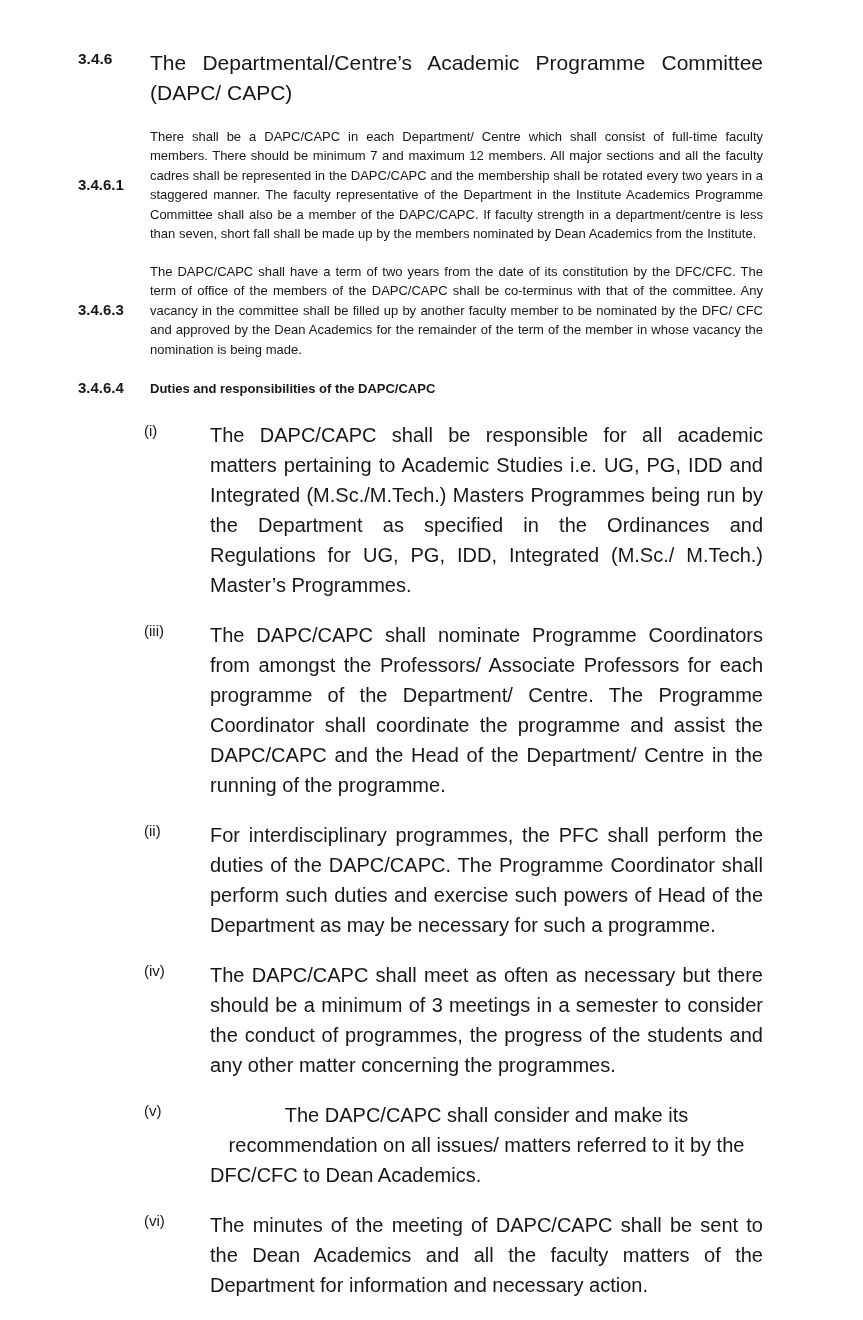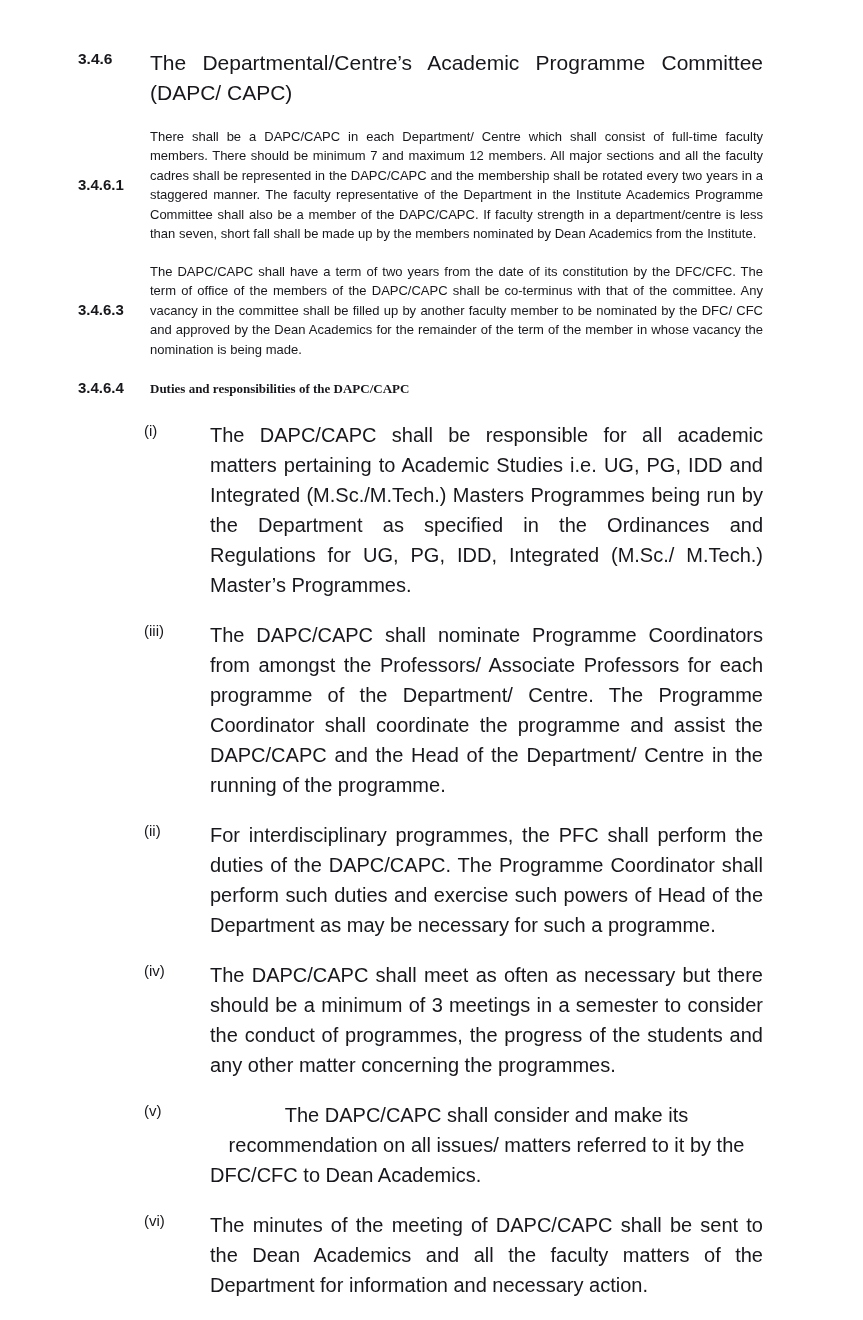--- a/index.html
+++ b/index.html
@@ -61,21 +61,20 @@
   .clause .body {
     font-size: 13px;
     line-height: 1.5;
     flex: 1 1 auto;
     text-align: justify;
     text-align-last: left;
     hyphens: none;
   }
   .clause.bold .body {
     font-weight: bold;
-    font-family: Liberation Serif, serif;
   }
 
   
   .subitem {
     display: flex;
     align-items: flex-start;
     margin-top: 20px;
     padding-left: 66px;
   }
   .subitem .rnum {

